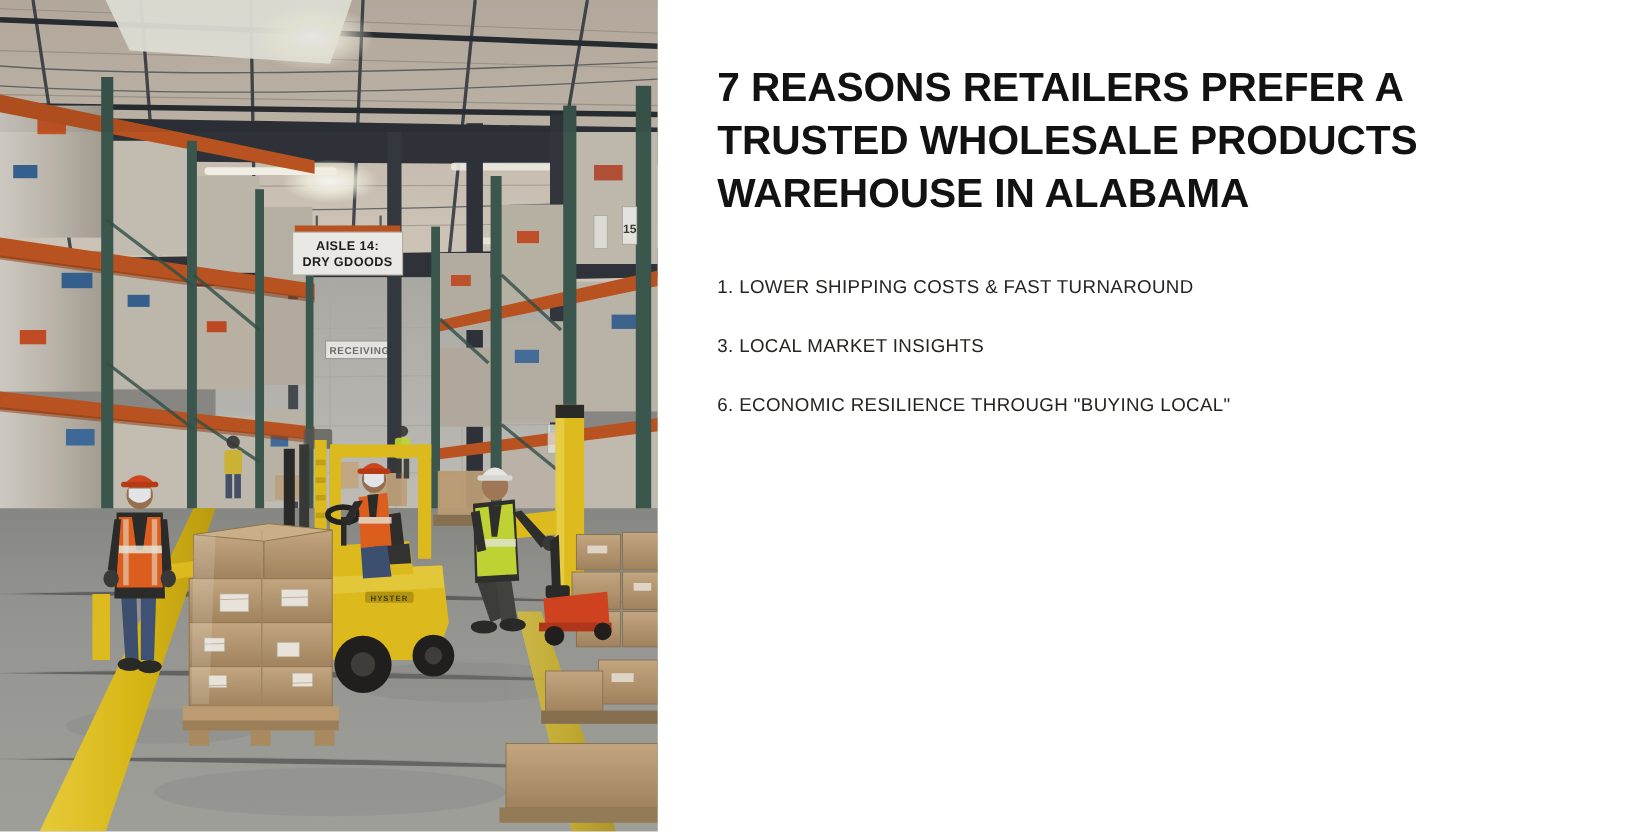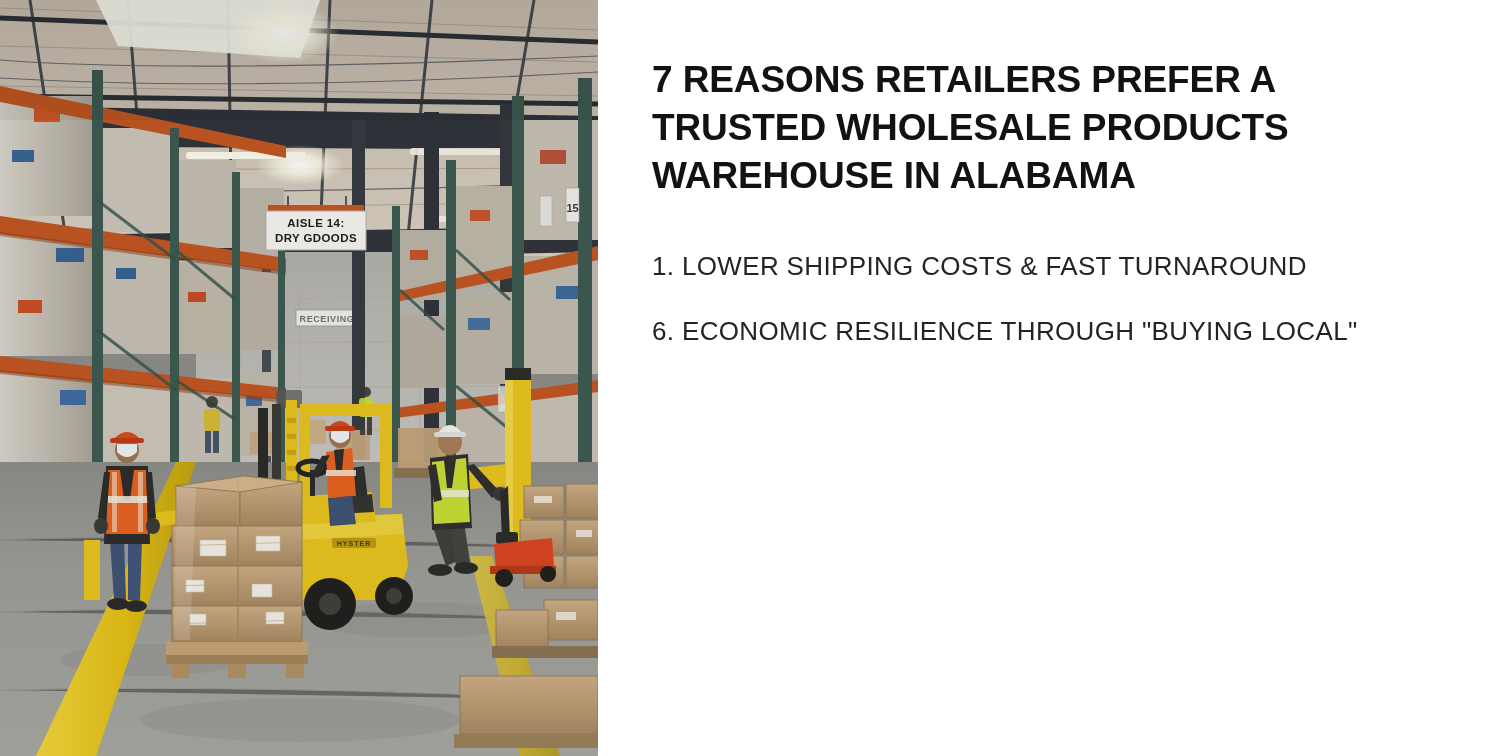--- a/index.html
+++ b/index.html
@@ -20,21 +20,21 @@
     position:relative; flex:1; height:756px; background:#ffffff;
     padding:56px 60px 0 54px;
   }
   .headline {
     font-size:37px; line-height:1.30; font-weight:700; letter-spacing:-0.1px;
     color:#121212; text-transform:uppercase; max-width:800px;
     font-family:"Liberation Sans", sans-serif; font-stretch:condensed;
   }
   .reasons { list-style:none; margin-top:40px; }
   .reason {
-    font-size:26px; line-height:1.25; font-weight:400; letter-spacing:0.35px;
+    font-size:17px; line-height:1.25; font-weight:400; letter-spacing:0.35px;
     color:#262320; text-transform:uppercase; padding:10px 0 11px 0;
     margin-bottom:11.5px; white-space:nowrap;
   }
 </style>
 </head>
 <body>
 
 <div class="slide">
 
   <div class="photo">
@@ -491,17 +491,18 @@
       <rect x="0" y="0" width="598" height="120" fill="#000000" opacity="0.05"></rect>
     </g>
   </svg>
   </div>
 
   <div class="panel">
     <h1 class="headline">7 REASONS RETAILERS PREFER A TRUSTED WHOLESALE PRODUCTS WAREHOUSE IN ALABAMA</h1>
 
     <ul class="reasons">
       <li class="reason">1. LOWER SHIPPING COSTS &amp; FAST TURNAROUND</li>
+      <li class="reason">3. LOCAL MARKET INSIGHTS</li>
       <li class="reason">6. ECONOMIC RESILIENCE THROUGH "BUYING LOCAL"</li>
     </ul>
   </div>
 
 </div>
 
 </body></html>

